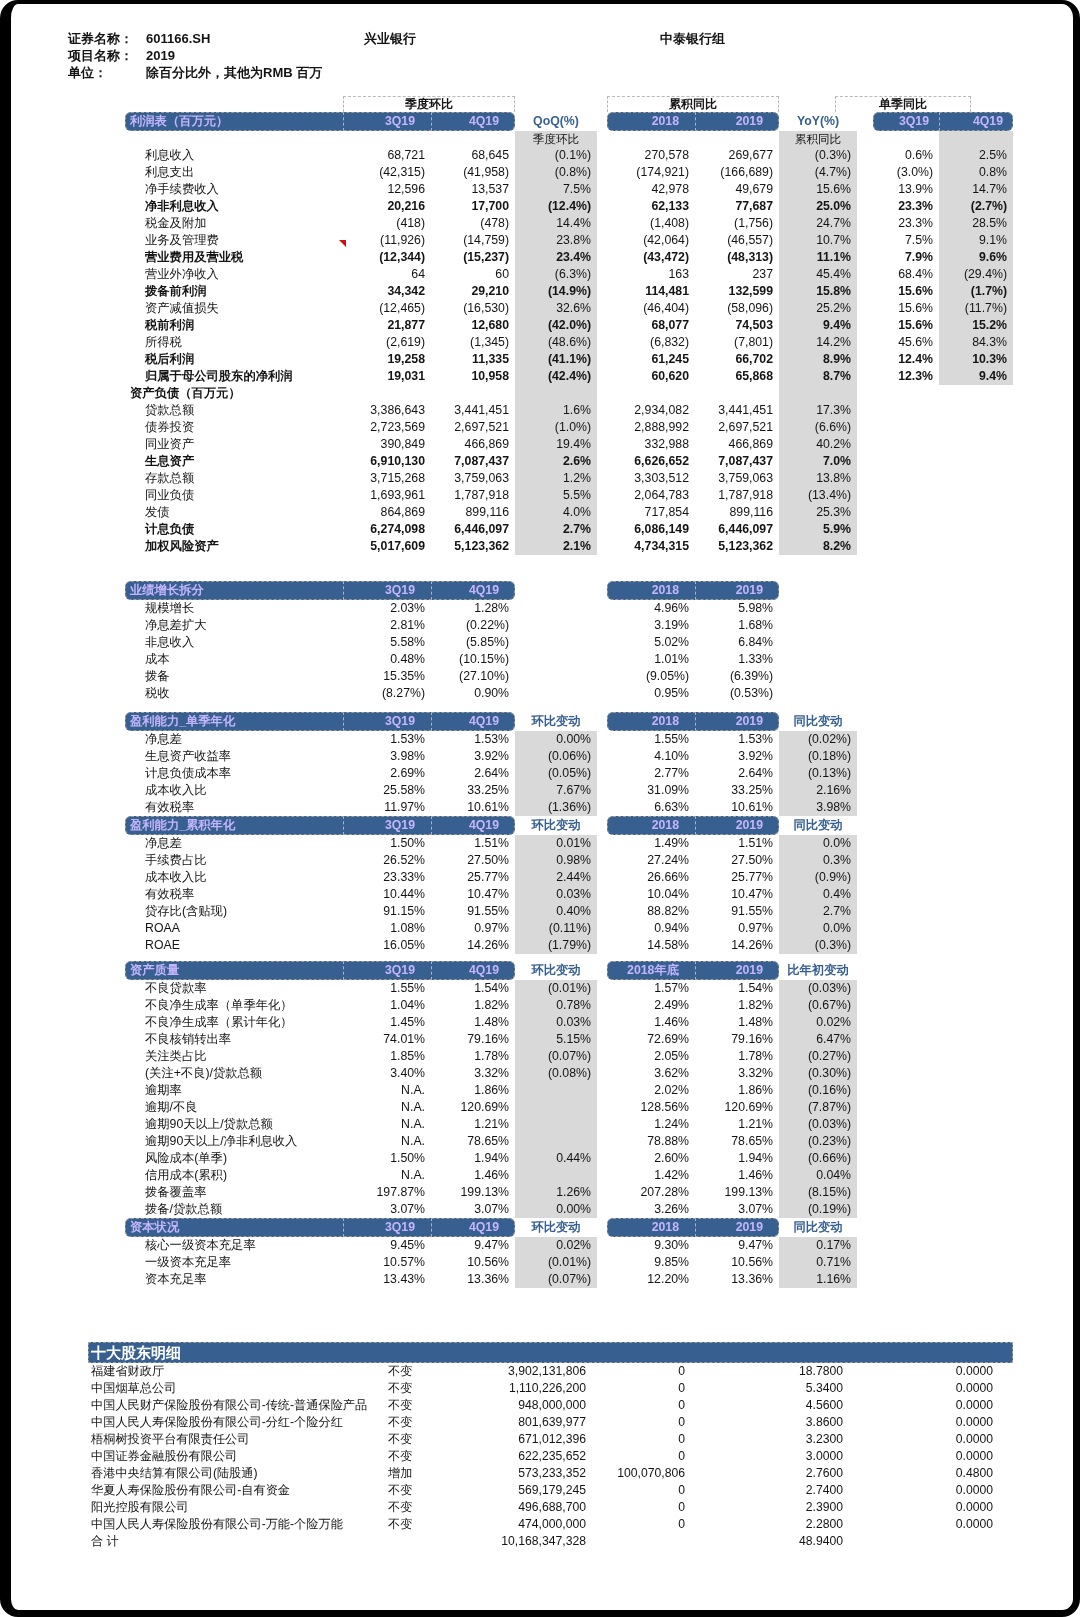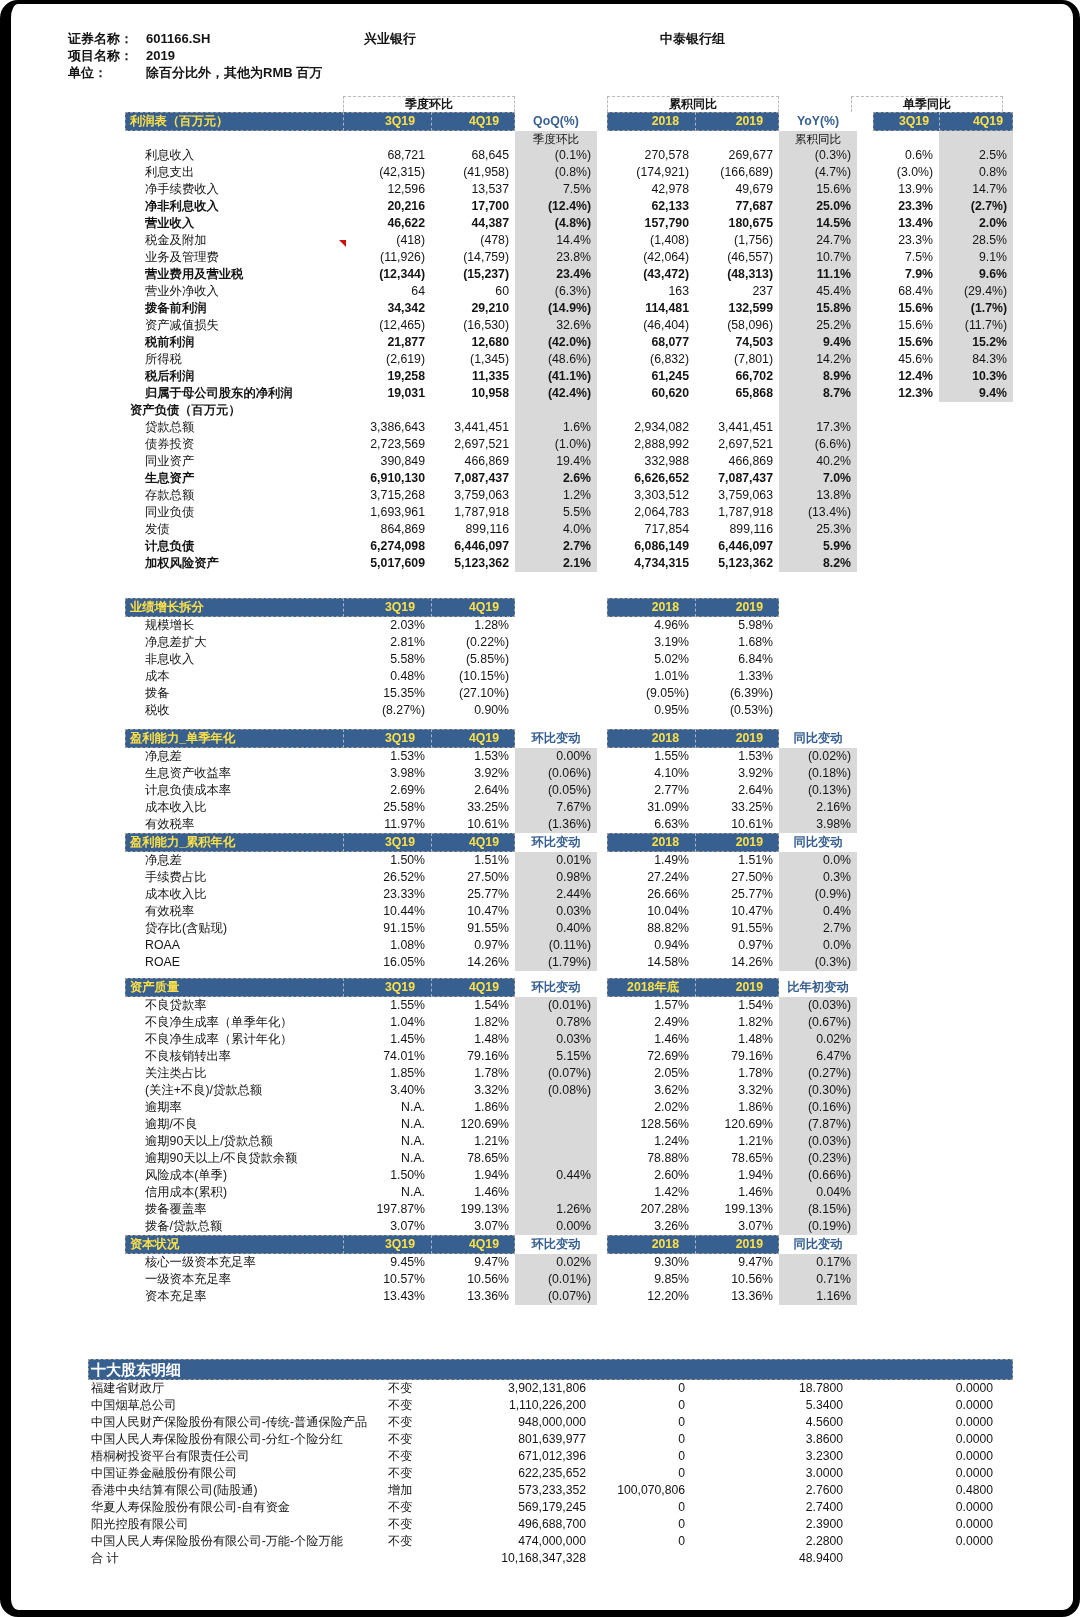--- a/index.html
+++ b/index.html
@@ -23,34 +23,34 @@
   .m-l1{top:0;left:68px}.m-v1{top:0;left:146px}.m-bank{top:0;left:364px}.m-group{top:0;left:660px}
   .m-l2{top:17px;left:68px}.m-v2{top:17px;left:146px}
   .m-l3{top:34px;left:68px}.m-v3{top:34px;left:146px}
   
   .fin{margin-left:125px;width:888px;}
   .fin1{margin-top:12px;}
   .grouprow{display:flex;height:16px;line-height:15px;font-size:12px;font-weight:bold;}
   .glabel{text-align:center;border:1px dashed #b9b9b9;border-bottom:none;box-sizing:border-box;}
   .g0{margin-left:218px;width:172px;}
   .g1{margin-left:92px;width:172px;}
-  .g2{margin-left:72px;width:152px;font-family:Liberation Serif, serif;}
+  .g2{margin-left:56px;width:136px;font-family:Liberation Serif, serif;}
   .finrow{display:flex;height:17px;line-height:17px;font-size:12.3px;}
   .finrow.b{font-weight:bold;}
   .cell{box-sizing:border-box;white-space:nowrap;overflow:visible;}
   .c0{width:218px;padding-left:20px;}
   .c0.sect{padding-left:5px;font-weight:bold;}
   .num{text-align:right;padding-right:6px;}
   .c1{width:88px}.c2{width:84px}.c3{width:82px}.c4{width:88px}.c5{width:84px}
   .c6{width:78px}.c7{width:66px}.c8{width:74px}
   .spA{width:10px}.spB{width:16px}
   .gray{background:var(--gray);}
   
   .hdr{height:19px;line-height:19px;font-size:12.3px;}
-  .hseg{display:flex;background:var(--blue);color:#fde047;font-weight:bold;outline:1px dashed #9d9d9d;outline-offset:-1px;}
+  .hseg{display:flex;background:var(--blue);color:#c4b5fd;font-weight:bold;outline:1px dashed #9d9d9d;outline-offset:-1px;border-radius:6px;}
   .hseg .hc{box-sizing:border-box;text-align:right;padding-right:16px;white-space:nowrap;}
   .hseg .hc+.hc{border-left:1px dashed rgba(255,255,255,.55);}
   .hseg .hc0{text-align:left;padding-left:5px;border-left:none !important;}
   .hc7p{padding-right:10px !important;}
   .hlab{color:var(--blue);font-weight:bold;text-align:center;box-sizing:border-box;white-space:nowrap;}
   .subhdr{height:16px;line-height:16px;font-size:11.6px;}
   .subhdr .cell{text-align:center;padding:0;}
   
   .fin2{margin-top:26px;}
   .fin3{margin-top:10px;}
@@ -172,33 +172,20 @@
       <div class="cell num c2">17,700</div>
       <div class="cell num c3 gray">(12.4%)</div>
       <div class="cell spA"></div>
       <div class="cell num c4">62,133</div>
       <div class="cell num c5">77,687</div>
       <div class="cell num c6 gray">25.0%</div>
       <div class="cell spB"></div>
       <div class="cell num c7">23.3%</div>
       <div class="cell num c8 gray">(2.7%)</div>
     </div>
-    <div class="finrow b">
-      <div class="cell c0">营业收入</div>
-      <div class="cell num c1">46,622</div>
-      <div class="cell num c2">44,387</div>
-      <div class="cell num c3 gray">(4.8%)</div>
-      <div class="cell spA"></div>
-      <div class="cell num c4">157,790</div>
-      <div class="cell num c5">180,675</div>
-      <div class="cell num c6 gray">14.5%</div>
-      <div class="cell spB"></div>
-      <div class="cell num c7">13.4%</div>
-      <div class="cell num c8 gray">2.0%</div>
-    </div>
     <div class="finrow">
       <div class="cell c0">税金及附加</div>
       <div class="cell num c1">(418)</div>
       <div class="cell num c2">(478)</div>
       <div class="cell num c3 gray">14.4%</div>
       <div class="cell spA"></div>
       <div class="cell num c4">(1,408)</div>
       <div class="cell num c5">(1,756)</div>
       <div class="cell num c6 gray">24.7%</div>
       <div class="cell spB"></div>
@@ -753,21 +740,21 @@
       <div class="cell c0">逾期90天以上/贷款总额</div>
       <div class="cell num c1">N.A.</div>
       <div class="cell num c2">1.21%</div>
       <div class="cell num c3 gray"></div>
       <div class="cell spA"></div>
       <div class="cell num c4">1.24%</div>
       <div class="cell num c5">1.21%</div>
       <div class="cell num c6 gray">(0.03%)</div>
     </div>
     <div class="finrow">
-      <div class="cell c0">逾期90天以上/不良贷款余额</div>
+      <div class="cell c0">逾期90天以上/净非利息收入</div>
       <div class="cell num c1">N.A.</div>
       <div class="cell num c2">78.65%</div>
       <div class="cell num c3 gray"></div>
       <div class="cell spA"></div>
       <div class="cell num c4">78.88%</div>
       <div class="cell num c5">78.65%</div>
       <div class="cell num c6 gray">(0.23%)</div>
     </div>
     <div class="finrow">
       <div class="cell c0">风险成本(单季)</div>

